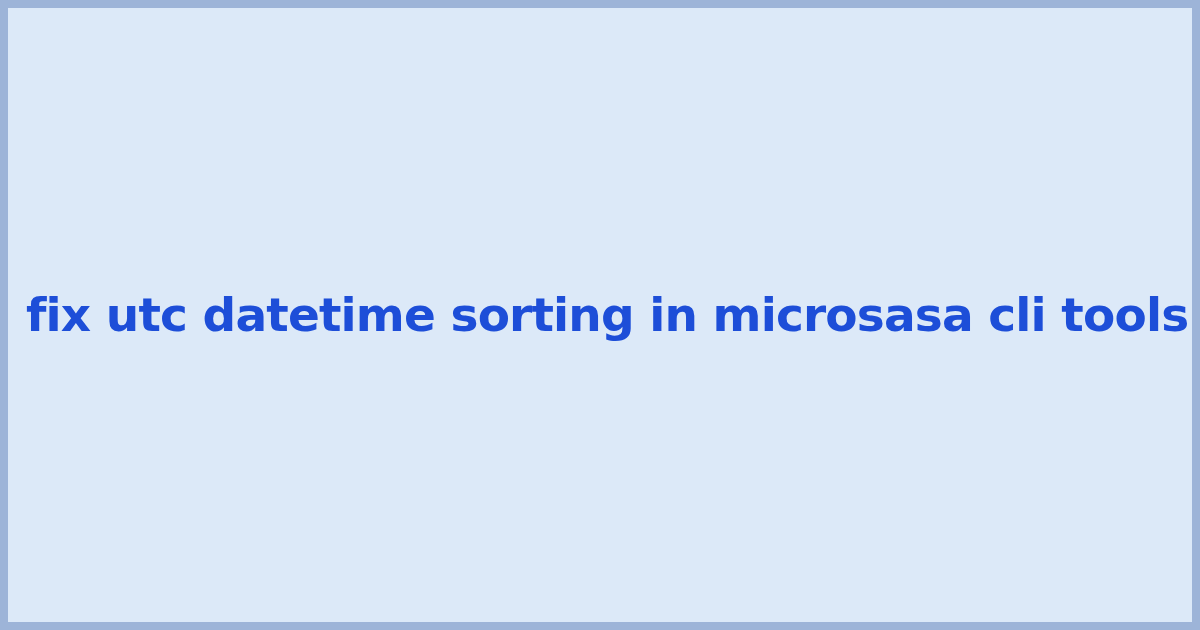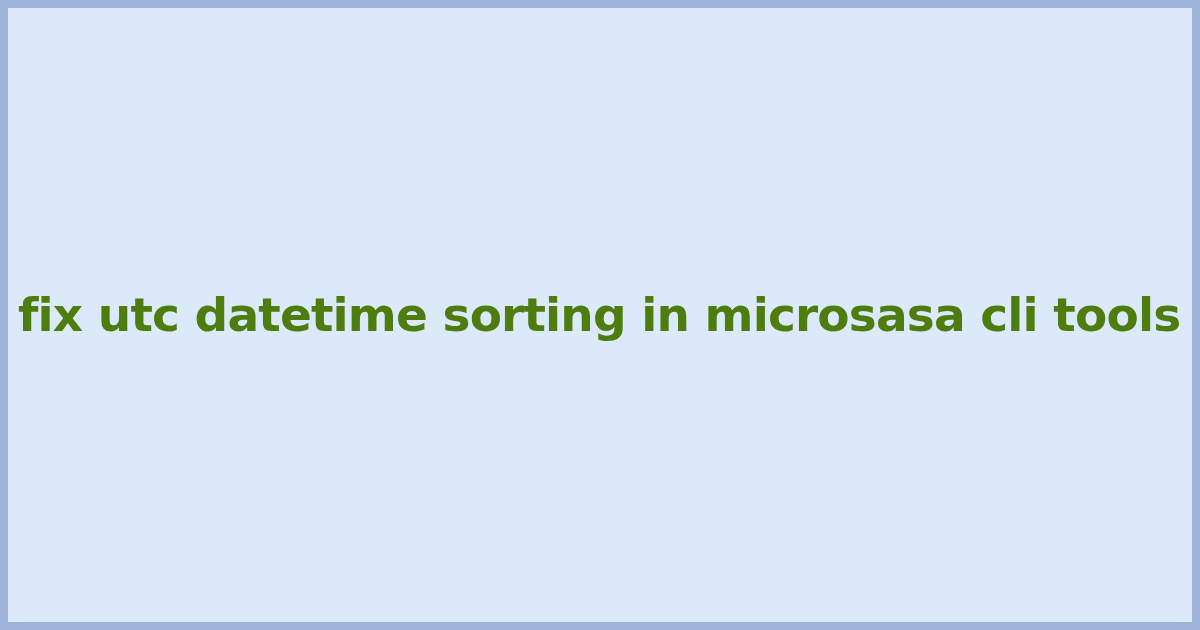--- a/index.html
+++ b/index.html
@@ -33,22 +33,22 @@
     width: 100%;
     padding: 0 6px 0 10px;
     box-sizing: border-box;
     display: flex;
     align-items: center;
   }
 
   .title {
     display: block;
     width: 100%;
-    margin: 0;
-    color: #4d7c0f;
+    margin: 8px;
+    color: #1d4ed8;
     font-family: "DejaVu Sans", sans-serif;
     font-weight: 700;
     font-size: 55px;
     line-height: 1.08;
     letter-spacing: -0.018em;
     white-space: nowrap;
     text-align: left;
     transform: scaleX(0.985);
     transform-origin: left center;
   }

